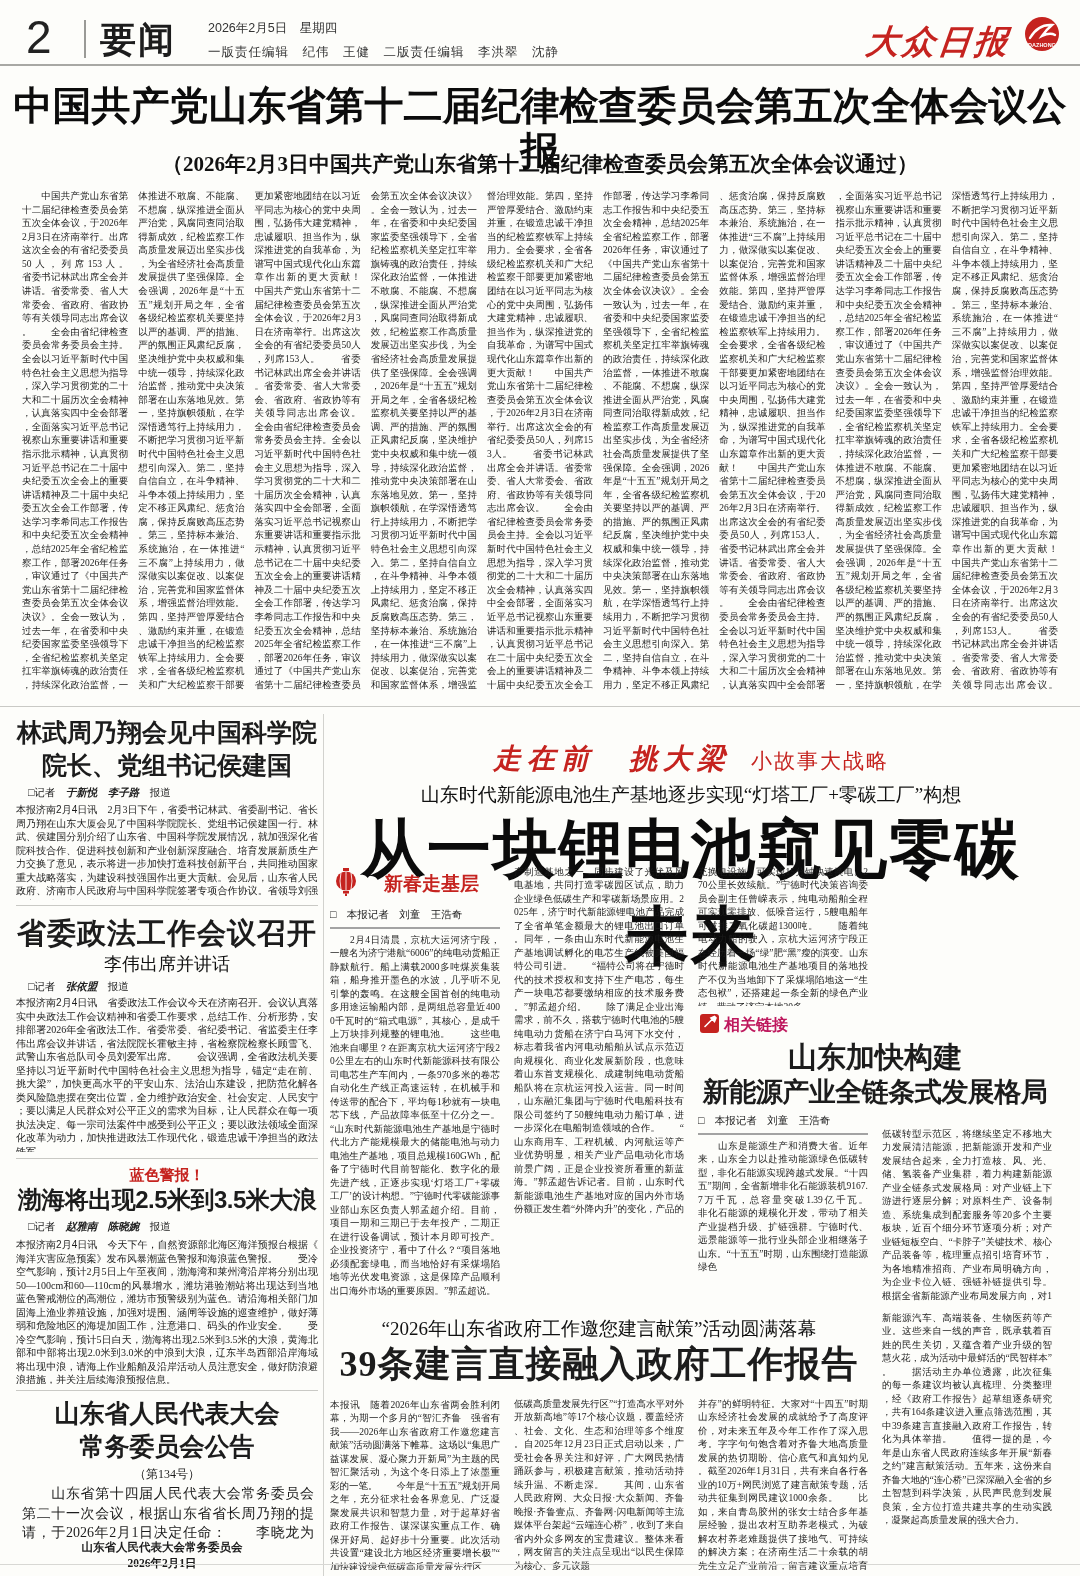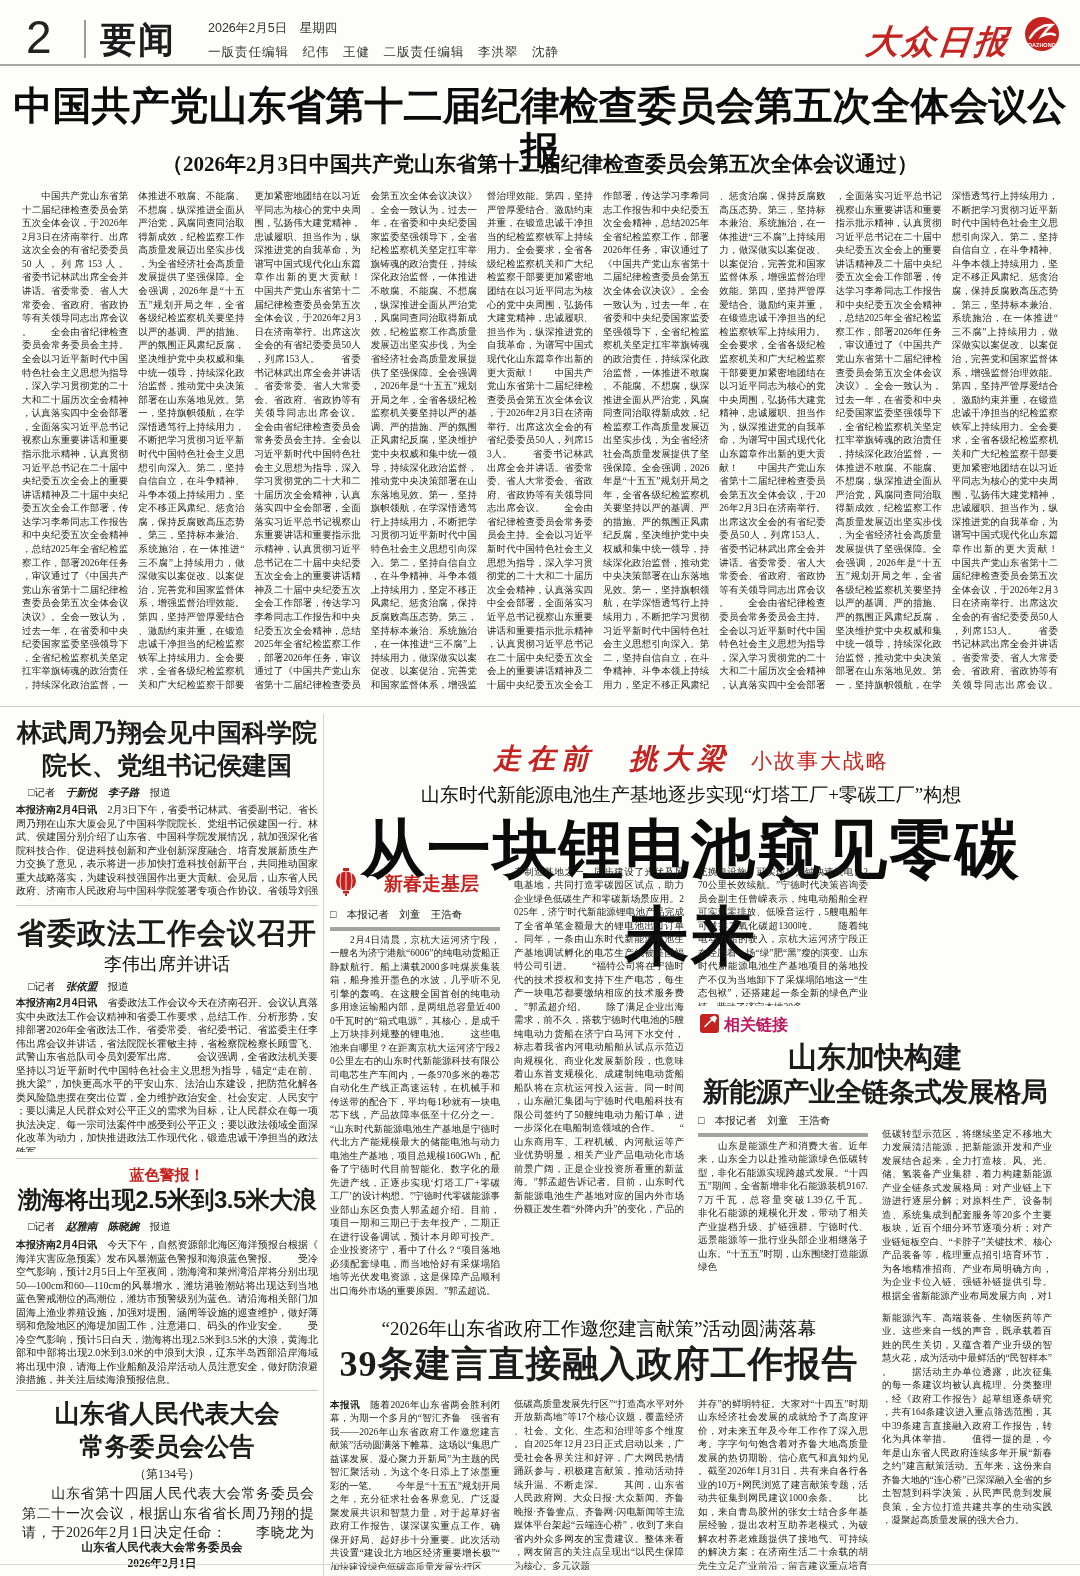--- a/index.html
+++ b/index.html
@@ -58,21 +58,21 @@
   .a4-sign2{top:1556px;left:16px;width:292px;text-align:center;font-size:11.5px;font-weight:700;}
 
   
   .slogans{top:740px;left:330px;width:722px;text-align:center;white-space:nowrap;}
   .slogan1{font-size:28px;font-weight:900;font-style:italic;letter-spacing:6px;font-family:"Liberation Serif",serif;}
   .slogan2{font-size:21px;font-weight:400;letter-spacing:2px;margin-left:16px;}
   .kicker1{top:782px;left:330px;width:722px;text-align:center;font-size:19px;color:#111;}
   .h2big{top:806px;left:330px;width:722px;text-align:center;font-size:64px;font-weight:900;letter-spacing:2px;color:#0b0b0b;}
   .badge{top:868px;left:334px;display:flex;align-items:center;gap:6px;}
   .badge-text{font-size:19px;font-weight:800;margin-left:20px;}
-  .f-byline{border-bottom:4px solid #a3a3a3;padding-bottom:5px;}
+  .f-byline{border-bottom:2px solid #a3a3a3;padding-bottom:5px;}
   .fb1{top:908px;left:330px;width:170px;}
   .fcol{font-size:9.5px;line-height:1.42;}
   .fc1{top:934px;left:330px;width:170px;height:368px;}
   .fc2{top:866px;left:514px;width:170px;height:436px;}
   .fc3{top:866px;left:698px;width:170px;height:140px;}
   .fc4{top:866px;left:882px;width:170px;height:150px;}
 
   
   .xg-label{top:1014px;left:700px;display:flex;align-items:center;gap:5px;}
   .xg-label-text{font-size:16px;font-weight:800;color:#be185d;}
@@ -85,21 +85,21 @@
   
   .jy-kicker{top:1316px;left:330px;width:538px;text-align:center;font-size:19px;color:#111;}
   .jy-h{top:1340px;left:330px;width:538px;text-align:center;font-size:36px;font-weight:900;
         font-family:"Liberation Serif",serif;letter-spacing:1px;}
   .jyc{font-size:9.5px;line-height:1.42;}
   .jyc1{top:1398px;left:330px;width:170px;height:172px;}
   .jyc2{top:1398px;left:514px;width:170px;height:172px;}
   .jyc3{top:1398px;left:698px;width:170px;height:172px;}
   .jyc4{top:1312px;left:882px;width:170px;height:258px;}
 
-  .lead{font-weight:700;font-family:"Liberation Sans",sans-serif;}
+  .lead{font-weight:400;font-family:"Liberation Sans",sans-serif;}
   .foot-line{top:1564px;left:0;width:1080px;height:1px;background:#d8d8d4;}
 </style>
 </head>
 <body>
 
 <div class="page">
 
   <div class="abs pagenum sans">2</div>
   <div class="abs hdr-bar"></div>
   <div class="abs section-name sans">要闻</div>

